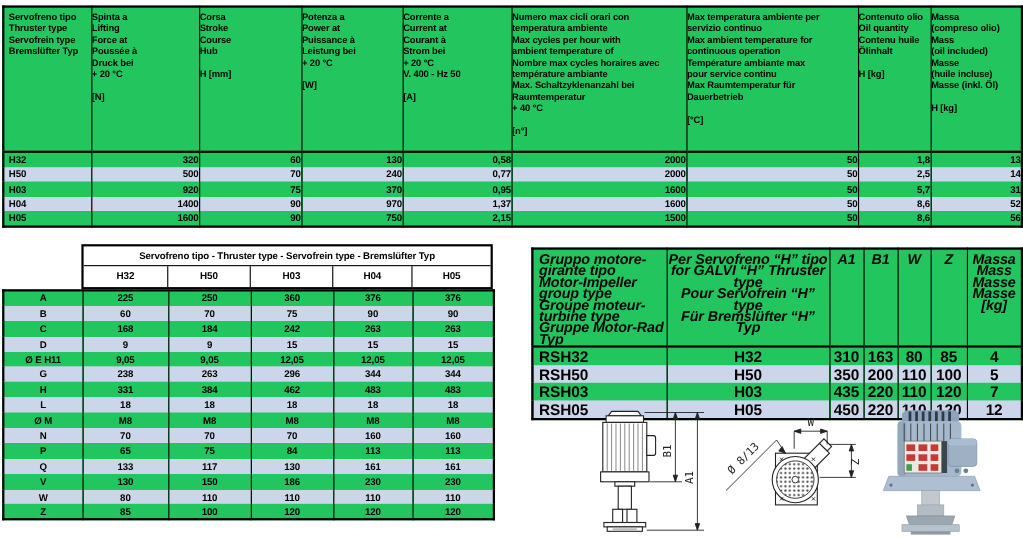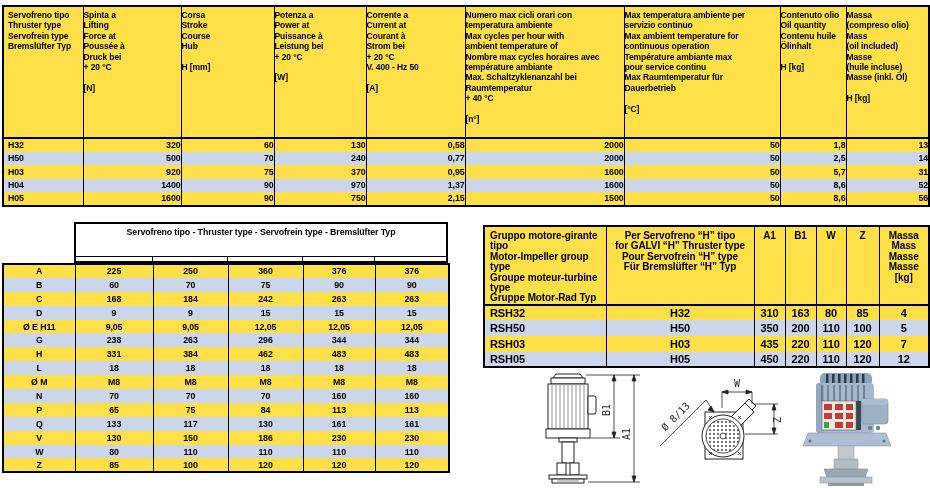--- a/index.html
+++ b/index.html
@@ -2,21 +2,21 @@
 <html><head>
 <meta charset="utf-8">
 <style>
   * { margin:0; padding:0; box-sizing:border-box; }
   html,body { background:#fff; }
   body {
     width:930px; height:488px; position:relative; overflow:hidden;
     font-family:"Liberation Sans", sans-serif; font-weight:bold; color:#000;
     letter-spacing:-0.1px;
   }
-  table { border-collapse:collapse; table-layout:fixed; position:absolute; background:#fde047; }
+  table { border-collapse:collapse; table-layout:fixed; position:absolute; background:#22c55e; }
   th, td { overflow:hidden; }
 
   
   .t1 { left:2px; top:5px; width:926px; border:2px solid #000; }
   .t1 thead th {
     border:1.5px solid #000; border-bottom:2.5px solid #000;
     height:132px; vertical-align:top; text-align:left;
     font-size:8.5px; line-height:10.4px; white-space:pre-line; padding-top:3px;
   }
   .t1 thead th.left, .t1 td.rowlabel { text-align:left; padding-left:4px; }
@@ -25,44 +25,44 @@
     border-left:1.5px solid #000; border-right:1.5px solid #000;
     font-size:8.8px; text-align:right; vertical-align:middle;
   }
   .t1 tbody tr:nth-child(even) td { background:#ccd6ea; }
 
   
   .t2-head {
     position:absolute; left:74px; top:222px; width:374px; height:41px;
     border:2px solid #000; background:#fff;
   }
-  .t2-title { height:33px; line-height:17px; text-align:center; font-size:8.8px; border-bottom:1.5px solid #000; }
+  .t2-title { height:18px; line-height:17px; text-align:center; font-size:8.8px; border-bottom:1.5px solid #000; }
   .t2-cols { display:flex; height:19px; }
   .t2-cols > div { line-height:18px; text-align:center; font-size:9px; }
   .t2-cols > div + div { border-left:1.5px solid #000; }
   .t2-body { left:2px; top:263px; width:446px; border:2px solid #000; border-top:2.5px solid #000; }
   .t2-body tbody tr { height:13.9px; }
   .t2-body tbody td {
     border-left:1.5px solid #000; border-right:1.5px solid #000;
     font-size:8.8px; text-align:center; vertical-align:middle;
   }
   .t2-body tbody tr:nth-child(even) td { background:#ccd6ea; }
 
   
   .t3 { left:483px; top:225px; width:445px; border:2px solid #000; }
   .t3 thead th {
     border:1.5px solid #000; border-bottom:2.5px solid #000;
     height:67px; vertical-align:top; text-align:center;
-    font-size:10px; line-height:10.4px; white-space:pre-line; padding-top:4px;
+    font-size:13px; line-height:10.4px; white-space:pre-line; padding-top:4px;font-style:italic;
   }
   .t3 thead th.left { text-align:left; padding-left:5px; }
   .t3 tbody tr { height:15.6px; }
   .t3 tbody td {
     border-left:1.5px solid #000; border-right:1.5px solid #000;
-    font-size:11px; text-align:center; vertical-align:middle;
+    font-size:14px; text-align:center; vertical-align:middle;
   }
   .t3 tbody td.rowlabel { text-align:left; padding-left:5px; }
   .t3 tbody tr:nth-child(even) td { background:#ccd6ea; }
 
   
   .drw { position:absolute; }
   .side-view { left:528px; top:372px; }
   .top-view  { left:648px; top:372px; }
   .photo     { left:798px; top:371px; }
   .dimtxt { font-family:"DejaVu Sans Mono", monospace; font-size:10px; font-weight:normal; fill:#222; }

